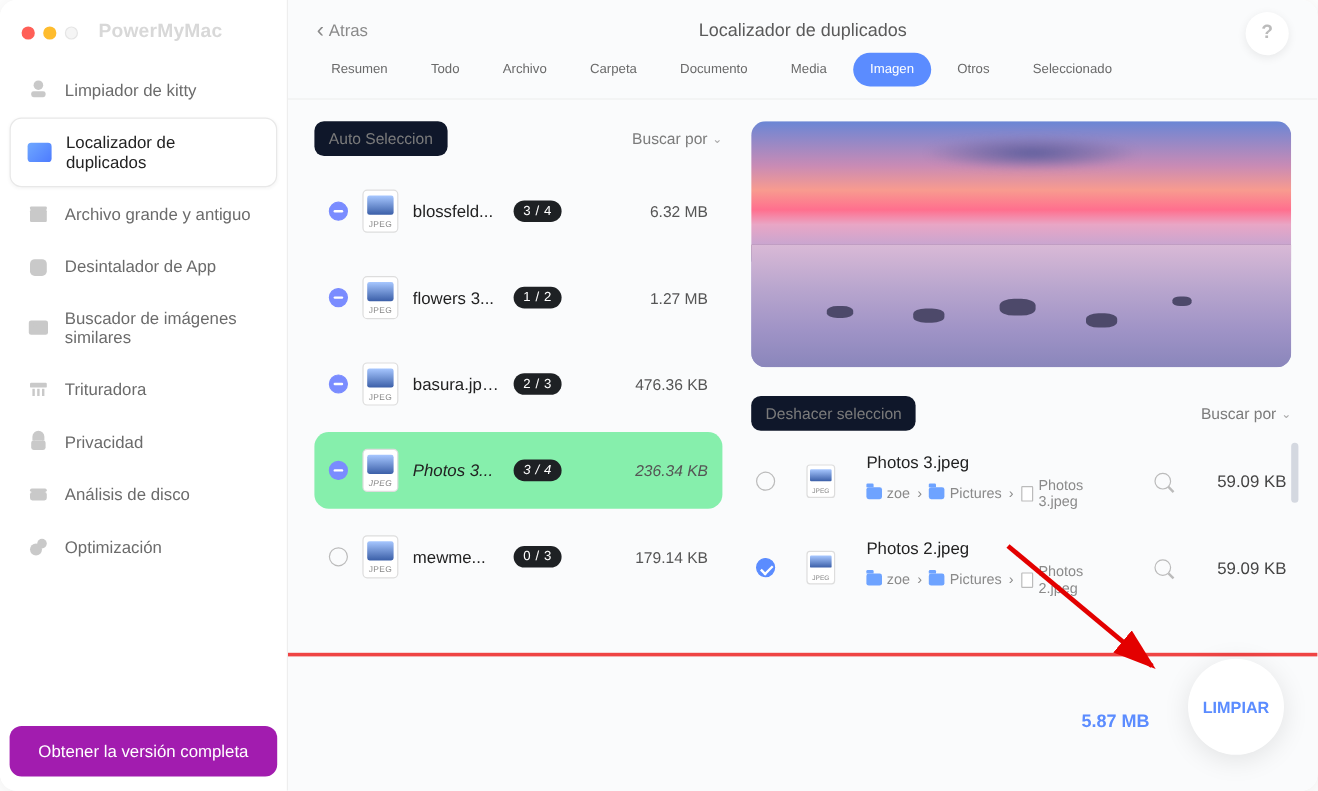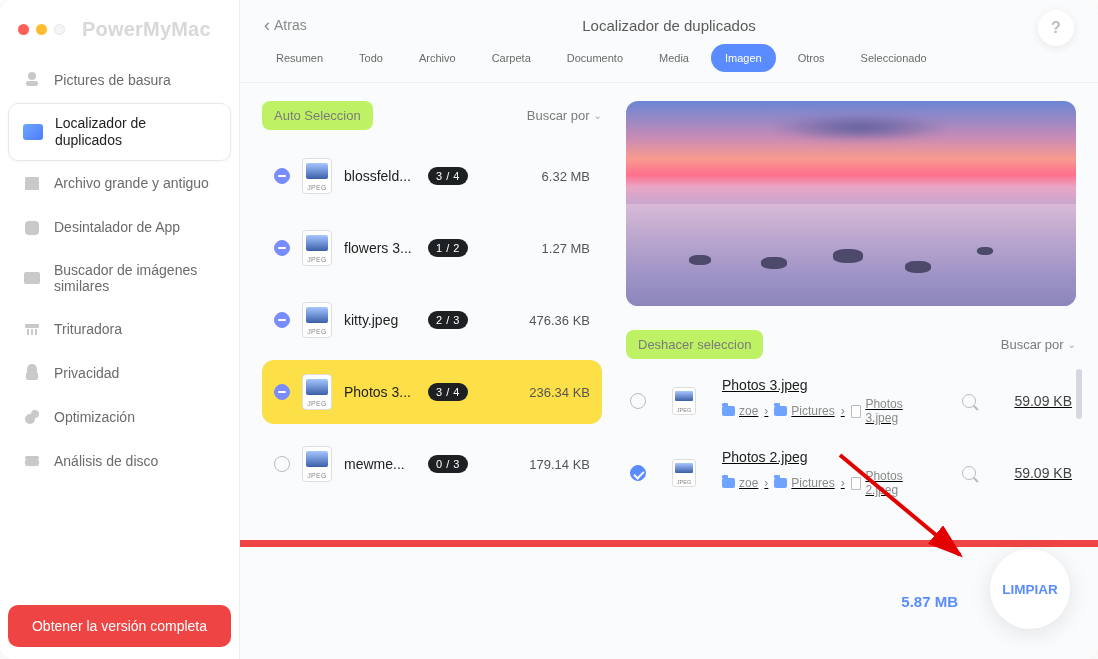--- a/index.html
+++ b/index.html
@@ -4,53 +4,53 @@
 <style>
 * { margin: 0; padding: 0; box-sizing: border-box; font-family: -apple-system, BlinkMacSystemFont, "Segoe UI", sans-serif; }
 body { background: #fff; width: 1098px; height: 659px; overflow: hidden; border-radius: 14px; box-shadow: 0 2px 20px rgba(0,0,0,.08);}
 .app { display: flex; height: 100%; }
 
 
 .sidebar { width: 240px; background: #fff; border-right: 1px solid #eee; display: flex; flex-direction: column; padding: 12px 8px;}
 .titlebar { display: flex; align-items: center; gap: 7px; padding: 6px 10px 12px;}
 .dot { width:11px; height:11px; border-radius:50%; }
 .dot.r{background:#ff5f57}.dot.y{background:#febc2e}.dot.g{background:#f5f5f5;border:1px solid #e5e5e5}
-.brand { font-size: 20px; font-weight:600; color:#d8d8d8; margin-left:10px; letter-spacing:.2px;}
+.brand { font-size: 16px; font-weight:600; color:#d8d8d8; margin-left:10px; letter-spacing:.2px;}
 .nav { display:flex; flex-direction:column; gap:2px; margin-top:6px; flex:1;}
 .nav-item { display:flex; align-items:center; gap:12px; padding:11px 14px; border-radius:10px; cursor:pointer; color:#6b6b6b; font-size:14px;}
 .nav-item.selected { background:#fff; border:1px solid #e8e8e8; box-shadow:0 1px 3px rgba(0,0,0,.04); color:#222;}
 .nav-item.selected .nav-icon.grad{background:linear-gradient(135deg,#6fa8ff,#4d7bff);}
 .nav-icon { width:20px; height:20px; flex:0 0 20px; display:flex; align-items:center; justify-content:center; }
 .nav-icon svg{width:20px;height:20px;}
 .nav-icon svg *{fill:#c9c9c9;}
 .nav-icon.grad{width:20px;height:16px;border-radius:3px;background:linear-gradient(135deg,#7fb7ff,#4f7bff);}
 .nav-label{line-height:1.2}
-.btn-full { margin-top:auto; background:#ef4444; color:#fff; text-align:center; padding:13px; border-radius:10px; font-size:14px; font-weight:500; cursor:pointer;}
+.btn-full { margin-top:auto; background:#a21caf; color:#fff; text-align:center; padding:13px; border-radius:10px; font-size:14px; font-weight:500; cursor:pointer;}
 
 
 .main { flex:1; display:flex; flex-direction:column; background:#fafbfc;}
 .header { display:flex; align-items:center; padding:16px 24px 10px; position:relative;}
 .back { display:flex; align-items:center; gap:4px; color:#8a8a8a; font-size:14px; cursor:pointer;}
 .back .chev{font-size:18px;line-height:1;}
 .header-title { position:absolute; left:50%; transform:translateX(-50%); font-size:15px; color:#5a5a5a;}
 .help{position:absolute; right:24px; top:10px; width:36px;height:36px;border-radius:50%;background:#fff;box-shadow:0 2px 8px rgba(0,0,0,.08);display:flex;align-items:center;justify-content:center;color:#bbb;font-size:16px;font-weight:600;cursor:pointer;}
 .tabs { display:flex; gap:10px; padding:0 22px 10px; border-bottom:1px solid #eee; align-items:center;justify-content:space-between;}
 .tab-row{display:flex;gap:8px;align-items:center;flex-wrap:nowrap;}
 .tab { padding:8px 14px; font-size:11px; color:#6a6a6a; cursor:pointer; border-radius:20px;}
 .tab.active { background:#5b8cff; color:#fff; font-weight:500;}
 .content { flex:1; display:flex; gap:24px; padding:18px 22px 16px; overflow:hidden;}
 
 
 .list-col { width:340px; display:flex; flex-direction:column;}
 .list-head { display:flex; justify-content:space-between; align-items:center; padding-bottom:14px;}
-.pill-btn { background:#bef264; color:#7b7b7b; padding:7px 12px; border-radius:8px; font-size:13px; cursor:pointer;}
+.pill-btn { background:#0f172a; color:#7b7b7b; padding:7px 12px; border-radius:8px; font-size:13px; cursor:pointer;}
 .sortby { font-size:13px; color:#7b7b7b; cursor:pointer; display:flex; align-items:center; gap:4px;}
 .file-list { display:flex; flex-direction:column; gap:8px;}
 .file-row { display:flex; align-items:center; gap:12px; padding:14px 12px; border-radius:12px; cursor:pointer;}
-.file-row.selected{ background:#fde047;}
+.file-row.selected{ background:#86efac;font-style:italic;}
 .radio { width:16px;height:16px;border-radius:50%;border:1.5px solid #bbb; flex:0 0 16px;}
 .radio.part{background:#7a8cff;border-color:#7a8cff;position:relative;}
 .radio.part::after{content:"";position:absolute;left:3px;right:3px;top:6px;height:2px;background:#fff;border-radius:2px;}
 .thumb { width:30px;height:36px;border:1px solid #ddd;border-radius:4px;background:#fff;position:relative;display:flex;align-items:flex-end;justify-content:center;}
 .thumb::before{content:"";position:absolute;top:4px;left:3px;right:3px;height:16px;background:linear-gradient(180deg,#a7c7ff,#3b5fa8);border-radius:2px;}
 .thumb .ext{font-size:7px;color:#888;letter-spacing:.3px;padding-bottom:2px;position:relative;}
 .fname{font-size:14px;color:#222;width:72px;overflow:hidden;white-space:nowrap;text-overflow:ellipsis;}
 .badge{background:#1e2124;color:#fff;font-size:11px;padding:3px 8px;border-radius:10px;letter-spacing:.5px;}
 .fsize{margin-left:auto;font-size:13px;color:#555;}
 
@@ -60,41 +60,41 @@
 .sky{position:absolute;inset:0;background:linear-gradient(180deg,#6a86d5 0%,#c88bb5 18%,#f89b8f 28%,#ff6f8e 36%,#e9a6c5 42%,#b6a5d6 55%,#8e9bc8 100%);}
 .water{position:absolute;left:0;right:0;bottom:0;height:50%;background:linear-gradient(180deg,#d9b9d6 0%,#b9a6ce 35%,#9f93c6 70%,#8a86bb 100%);}
 .horizon{position:absolute;left:0;right:0;top:50%;height:14px;background:linear-gradient(180deg,rgba(120,80,110,.9),rgba(80,70,120,.6));}
 .cloud{position:absolute;top:6%;left:32%;width:40%;height:14%;border-radius:50%;background:radial-gradient(ellipse at center,#5e5e9c 0%,rgba(94,94,156,0) 70%);filter:blur(3px);}
 .rock{position:absolute;background:#4d496a;border-radius:40%;}
 .r1{width:22px;height:10px;left:14%;bottom:20%}.r2{width:26px;height:12px;left:30%;bottom:18%}
 .r3{width:30px;height:14px;left:46%;bottom:21%}.r4{width:26px;height:12px;left:62%;bottom:16%}
 .r5{width:16px;height:8px;left:78%;bottom:25%}
 .detail-head{display:flex;justify-content:space-between;align-items:center;margin-top:24px;}
 .detail-list{margin-top:10px;display:flex;flex-direction:column;gap:8px;position:relative;}
-.detail-row{display:flex;align-items:center;gap:26px;padding:8px 4px;text-decoration:underline;}
+.detail-row{display:flex;align-items:center;gap:26px;padding:8px 4px;}
 .chk{width:16px;height:16px;border-radius:50%;border:1.5px solid #bbb;flex:0 0 16px;}
 .chk.checked{background:#5b8cff;border-color:#5b8cff;position:relative;}
 .chk.checked::after{content:"";position:absolute;left:3px;top:5px;width:8px;height:4px;border-left:2px solid #fff;border-bottom:2px solid #fff;transform:rotate(-45deg);}
 .d-thumb{width:24px;height:28px;border:1px solid #ddd;border-radius:3px;background:#fff;position:relative;}
 .d-thumb::before{content:"";position:absolute;top:3px;left:2px;right:2px;height:10px;background:linear-gradient(180deg,#a7c7ff,#3b5fa8);border-radius:1px;}
 .d-thumb::after{content:"JPEG";position:absolute;bottom:1px;left:0;right:0;text-align:center;font-size:5.5px;color:#888;}
 .d-text{display:flex;flex-direction:column;gap:4px;flex:1;min-width:0;}
 .d-name{font-size:14px;color:#222;}
 .crumb{display:flex;align-items:center;gap:6px;font-size:12px;color:#8a8a8a;}
 .crumb .folder{display:inline-flex;align-items:center;gap:4px;}
 .fold-ic{width:13px;height:10px;background:#6ea3ff;border-radius:2px;position:relative;}
 .fold-ic::before{content:"";position:absolute;top:-3px;left:0;width:6px;height:3px;background:#6ea3ff;border-radius:1px 1px 0 0;}
 .file-ic{width:11px;height:13px;background:#fff;border:1px solid #bbb;border-radius:1px;position:relative;}
 .mag{width:14px;height:14px;border:1.5px solid #bbb;border-radius:50%;position:relative;cursor:pointer;}
 .mag::after{content:"";position:absolute;width:6px;height:1.5px;background:#bbb;transform:rotate(45deg);right:-4px;bottom:-1px;}
 .d-size{font-size:14px;color:#444;min-width:70px;text-align:right;}
 .scrollbar{position:absolute;right:-6px;top:0;width:6px;height:50px;background:#d4d8e0;border-radius:3px;}
 
 
-.footer{display:flex;align-items:center;justify-content:flex-end;gap:32px;padding:14px 28px 18px;border-top:7px solid #ef4444;}
+.footer{display:flex;align-items:center;justify-content:flex-end;gap:32px;padding:14px 28px 18px;border-top:3px solid #ef4444;}
 .total{font-size:15px;font-weight:700;color:#5b8cff;}
 .clean-btn{width:80px;height:80px;border-radius:50%;background:#fff;box-shadow:0 4px 22px rgba(0,0,0,.10);display:flex;align-items:center;justify-content:center;font-size:13.5px;font-weight:700;color:#5b8cff;cursor:pointer;position:relative;top:-12px;}
 
 
 .arrow-svg{position:absolute;pointer-events:none;}
 .chev-d{font-size:10px;color:#aaa;}
 </style>
 </head>
 <body>
 
@@ -107,21 +107,21 @@
       <div class="brand">PowerMyMac</div>
     </div>
     <div class="nav">
       <div class="nav-item">
         <span class="nav-icon">
             <svg viewBox="0 0 20 20">
               <circle cx="10" cy="6" r="4"></circle>
               <rect x="4" y="11" width="12" height="5" rx="2"></rect>
             </svg>
           </span>
-        <span class="nav-label">Pictures de basura</span>
+        <span class="nav-label">Limpiador de kitty</span>
       </div>
       <div class="nav-item selected">
         <span class="nav-icon grad"></span>
         <span class="nav-label">Localizador de duplicados</span>
       </div>
       <div class="nav-item">
         <span class="nav-icon">
             <svg viewBox="0 0 20 20">
               <rect x="3" y="6" width="14" height="10" rx="1"></rect>
               <rect x="3" y="3" width="14" height="3" rx="1"></rect>
@@ -162,34 +162,34 @@
             <svg viewBox="0 0 20 20">
               <rect x="4" y="9" width="12" height="8" rx="2"></rect>
               <path d="M6 9V6a4 4 0 018 0v3" fill="none" stroke="#c9c9c9" stroke-width="2"></path>
             </svg>
           </span>
         <span class="nav-label">Privacidad</span>
       </div>
       <div class="nav-item">
         <span class="nav-icon">
             <svg viewBox="0 0 20 20">
+              <rect x="3" y="8" width="14" height="7" rx="2"></rect>
+              <rect x="3" y="5" width="14" height="3" rx="1.5"></rect>
+            </svg>
+          </span>
+        <span class="nav-label">Análisis de disco</span>
+      </div>
+      <div class="nav-item">
+        <span class="nav-icon">
+            <svg viewBox="0 0 20 20">
               <circle cx="8" cy="12" r="5"></circle>
               <circle cx="13" cy="7" r="4"></circle>
             </svg>
           </span>
         <span class="nav-label">Optimización</span>
-      </div>
-      <div class="nav-item">
-        <span class="nav-icon">
-            <svg viewBox="0 0 20 20">
-              <rect x="3" y="8" width="14" height="7" rx="2"></rect>
-              <rect x="3" y="5" width="14" height="3" rx="1.5"></rect>
-            </svg>
-          </span>
-        <span class="nav-label">Análisis de disco</span>
       </div>
     </div>
     <div class="btn-full">Obtener la versión completa</div>
   </div>
 
   <div class="main">
     <div class="header">
       <div class="back">
         <span class="chev">‹</span>
         <span>Atras</span>
@@ -238,21 +238,21 @@
               </div>
               <div class="fname">flowers 3...</div>
               <div class="badge">1 / 2</div>
               <div class="fsize">1.27 MB</div>
             </div>
             <div class="file-row">
               <div class="radio part"></div>
               <div class="thumb">
                 <span class="ext">JPEG</span>
               </div>
-              <div class="fname">kitty.jpeg</div>
+              <div class="fname">basura.jpeg</div>
               <div class="badge">2 / 3</div>
               <div class="fsize">476.36 KB</div>
             </div>
             <div class="file-row selected">
               <div class="radio part"></div>
               <div class="thumb">
                 <span class="ext">JPEG</span>
               </div>
               <div class="fname">Photos 3...</div>
               <div class="badge">3 / 4</div>

